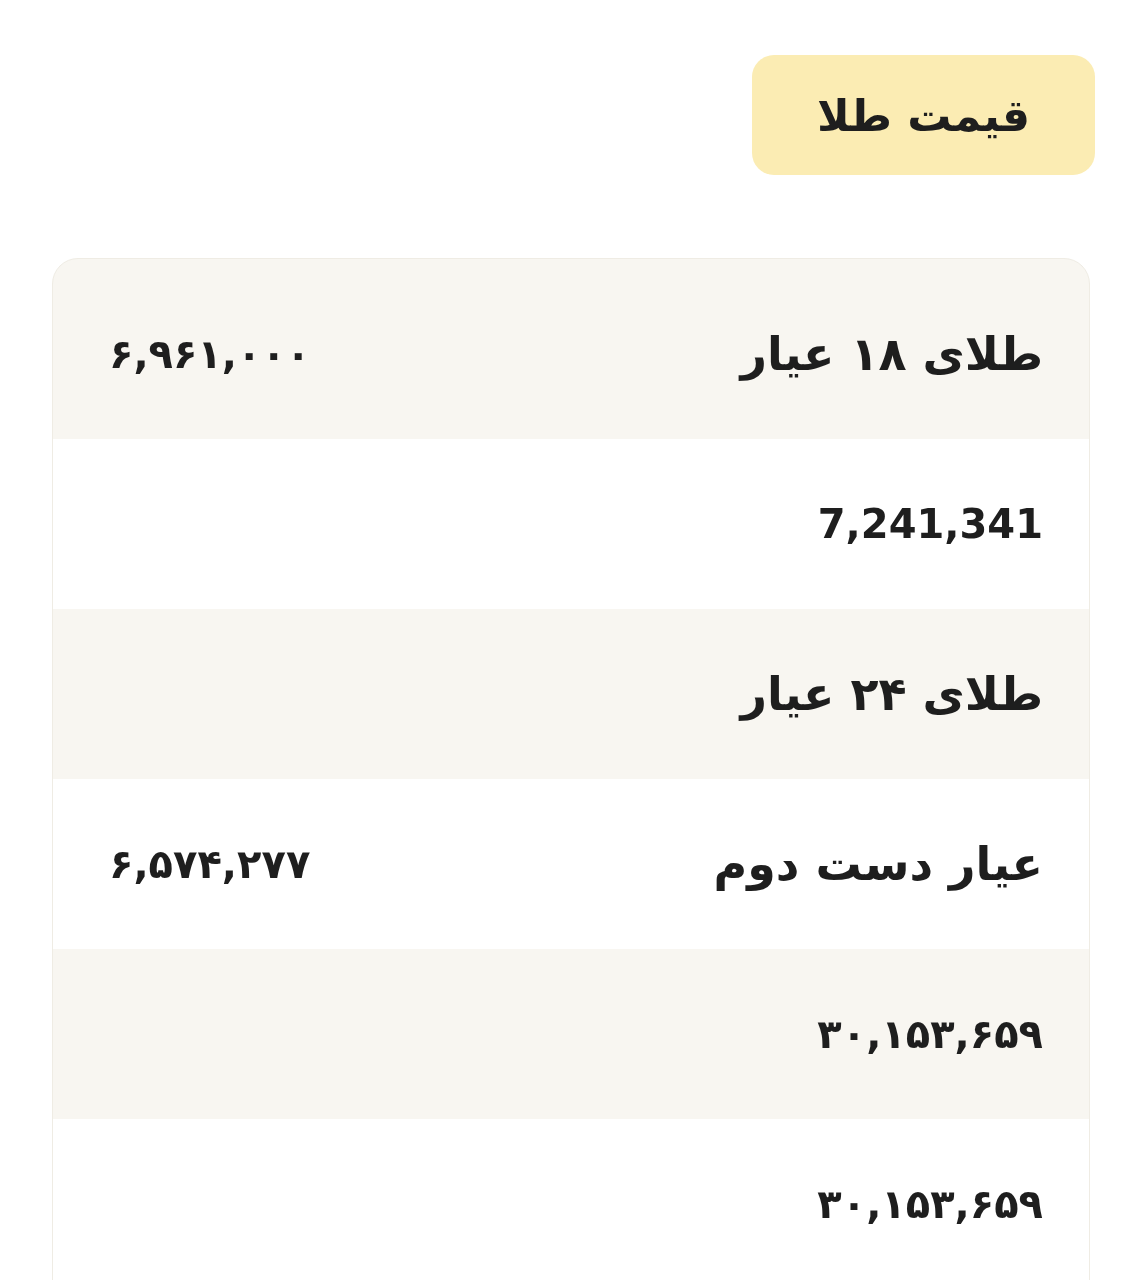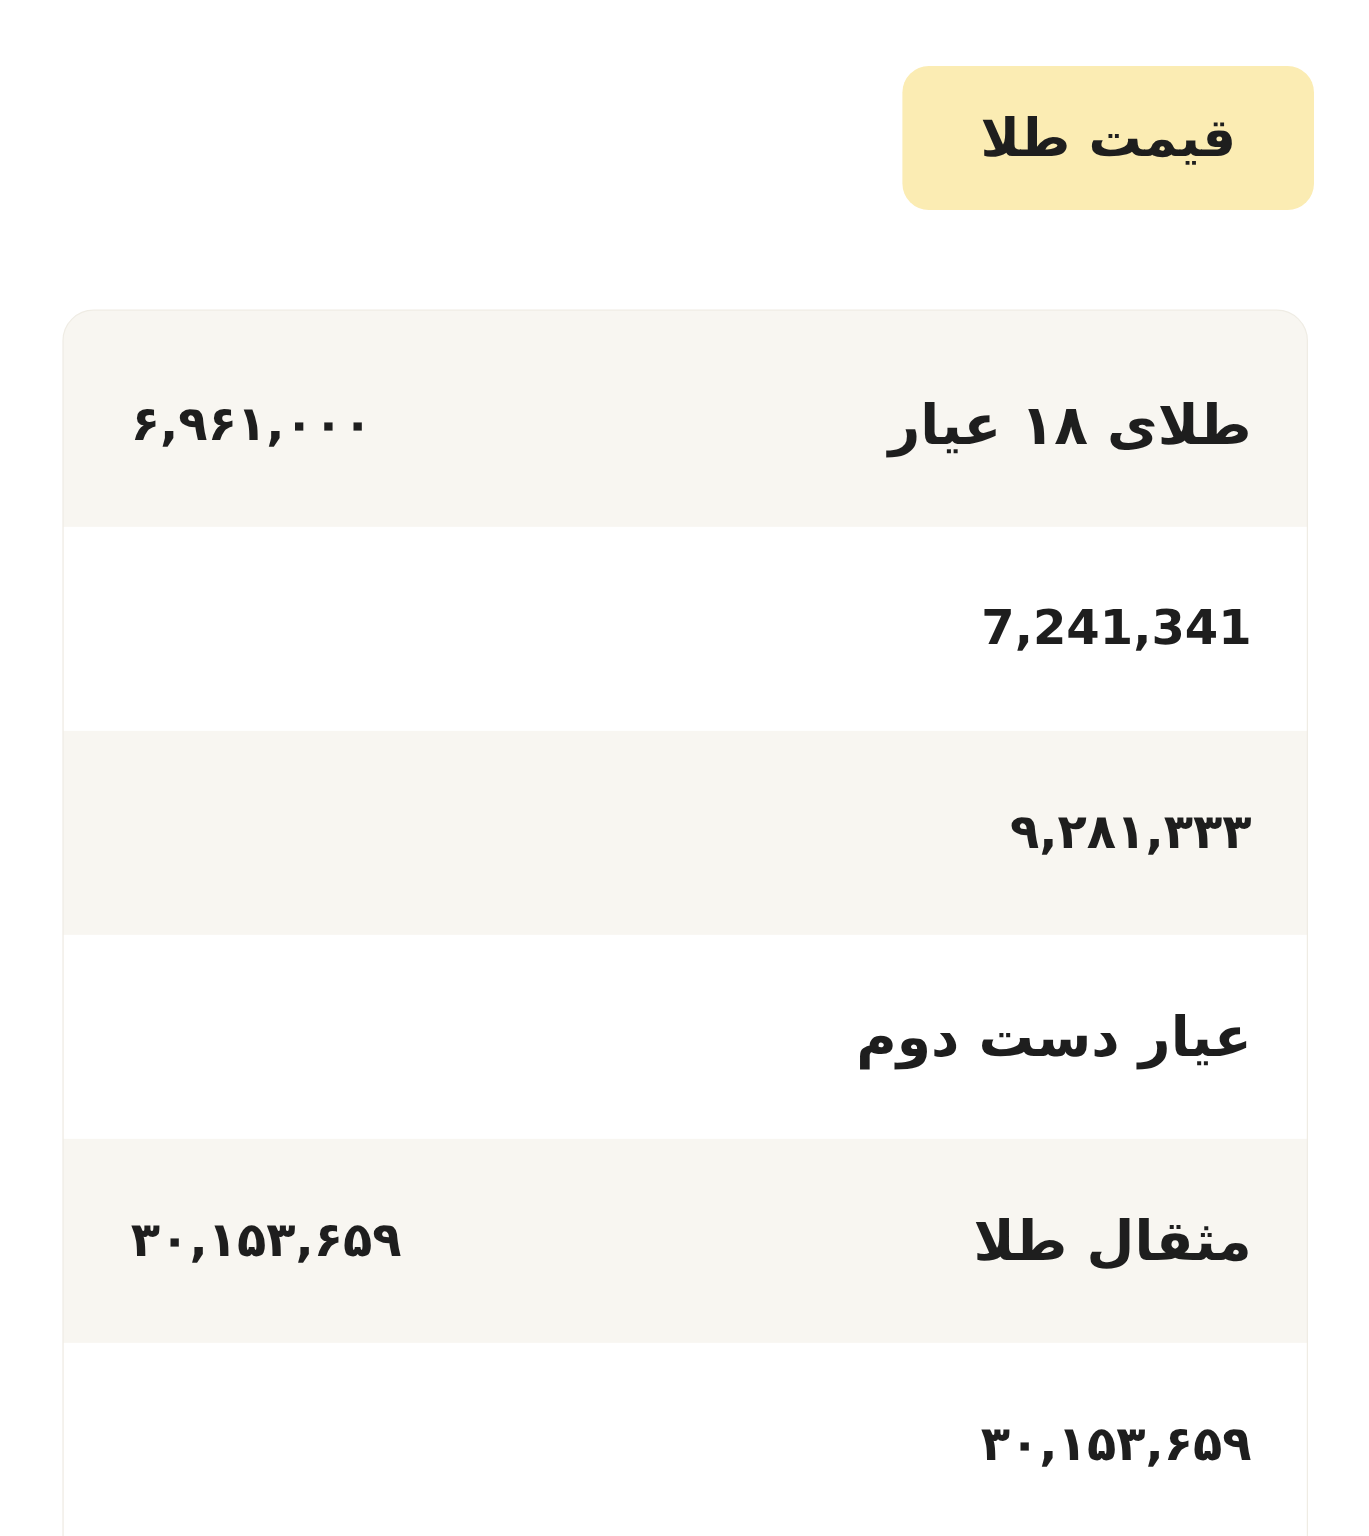--- a/index.html
+++ b/index.html
@@ -96,29 +96,29 @@
     <div class="row">
       <span class="row-label">طلای ۱۸ عیار</span>
       <span class="row-value">۶,۹۶۱,۰۰۰</span>
     </div>
 
     <div class="row alt">
       <span class="row-value">7,241,341</span>
     </div>
 
     <div class="row">
-      <span class="row-value">۹,۲۸۱,۳۳۳</span>
+      <span class="row-label">طلای ۲۴ عیار</span>
     </div>
 
     <div class="row alt">
       <span class="row-label">عیار دست دوم</span>
+      <span class="row-value">۶,۵۷۴,۲۷۷</span>
     </div>
 
     <div class="row">
-      <span class="row-label">مثقال طلا</span>
       <span class="row-value">۳۰,۱۵۳,۶۵۹</span>
     </div>
 
     <div class="row alt">
       <span class="row-value">۳۰,۱۵۳,۶۵۹</span>
     </div>
 
   </div>
 
 </div>

